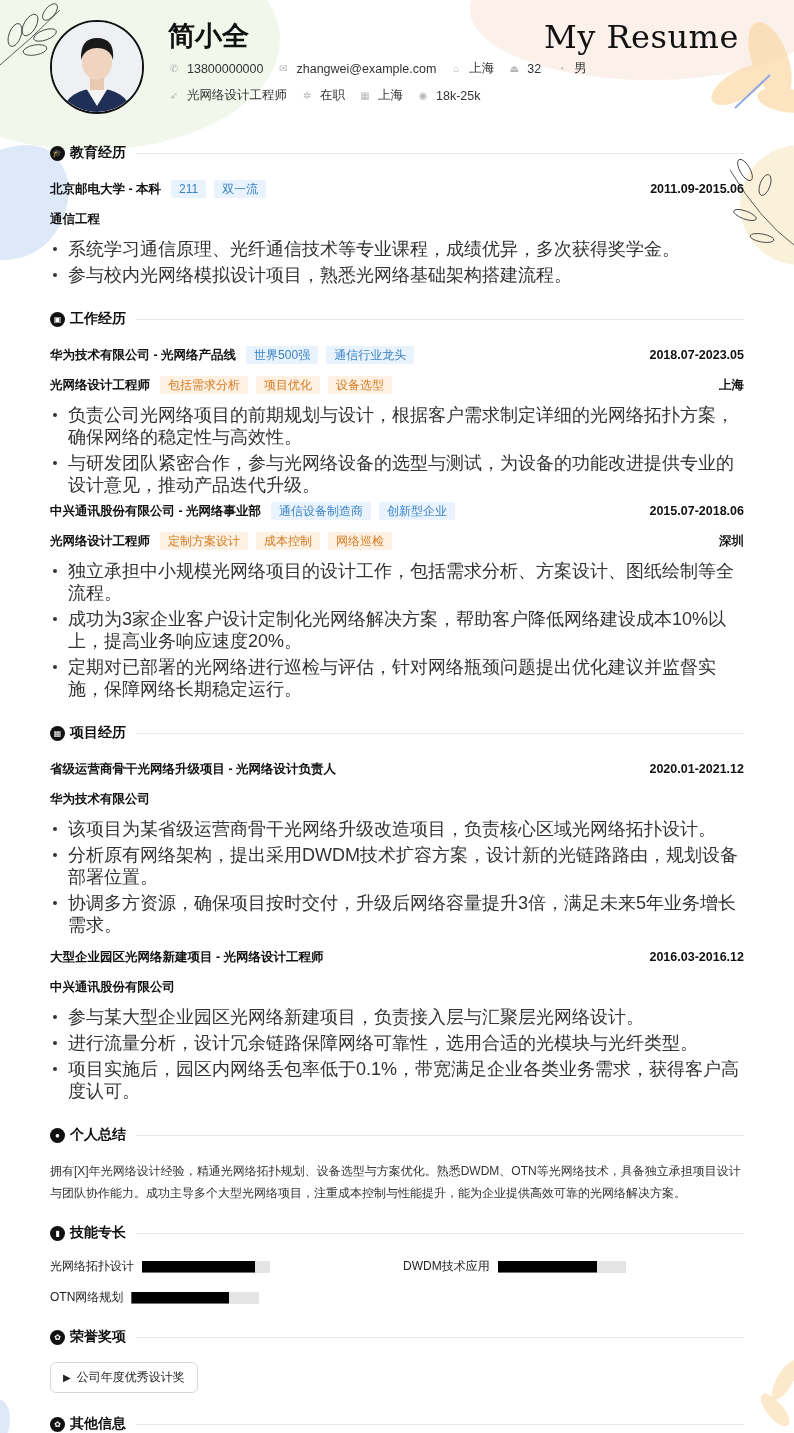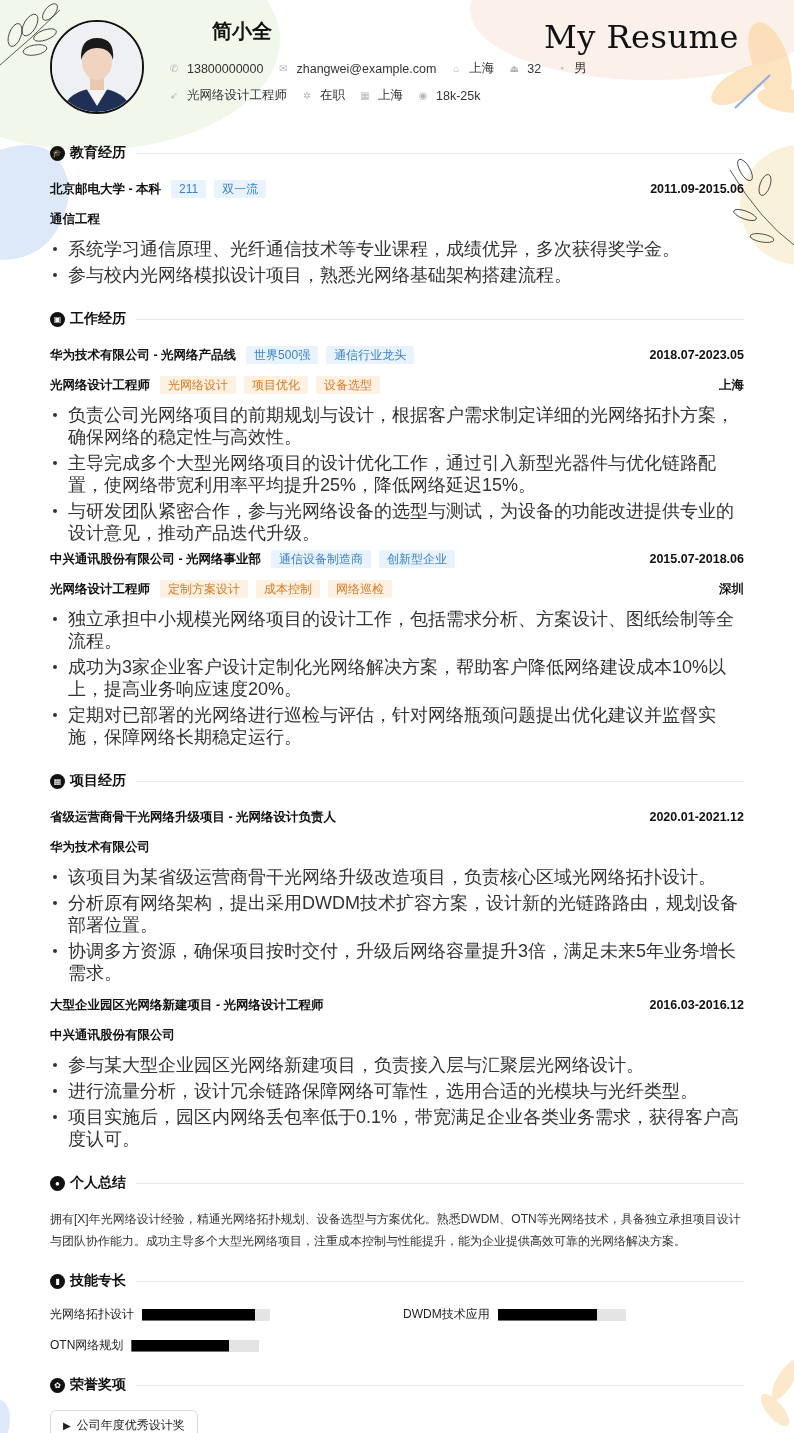--- a/index.html
+++ b/index.html
@@ -17,21 +17,21 @@
 
   
   .header { position: relative; height: 130px; }
   .avatar {
     position: absolute; left: 50px; top: 20px;
     width: 94px; height: 94px; border-radius: 50%;
     border: 2px solid #111; background: #eef0f4; overflow: hidden;
   }
   .name {
     position: absolute; left: 168px; top: 18px;
-    font-size: 20px; font-weight: bold; color: #111; margin-left: 44px;
+    font-size: 27px; font-weight: bold; color: #111;
   }
   .info-row {
     position: absolute; left: 168px; display: flex; align-items: center;
     font-size: 12.5px; color: #333;
   }
   .info-row.r1 { top: 60px; }
   .info-row.r2 { top: 87px; }
   .info-item { display: flex; align-items: center; margin-right: 14px; }
   .info-icon { width: 12px; height: 12px; margin-right: 7px; color: #b5b5b5; font-size: 10px; display: inline-flex; align-items: center; justify-content: center; }
   .my-resume {
@@ -220,29 +220,28 @@
       <div class="row-left">
         <span class="strong">华为技术有限公司 - 光网络产品线</span>
         <span class="tag blue tag-first">世界500强</span>
         <span class="tag blue">通信行业龙头</span>
       </div>
       <span class="date">2018.07-2023.05</span>
     </div>
     <div class="row" style="margin-top:8px;">
       <div class="row-left">
         <span class="strong">光网络设计工程师</span>
-        <span class="tag orange tag-first">光网络设计</span>
+        <span class="tag orange tag-first">包括需求分析</span>
         <span class="tag orange">项目优化</span>
         <span class="tag orange">设备选型</span>
       </div>
       <span class="date">上海</span>
     </div>
     <ul class="bullets">
       <li>负责公司光网络项目的前期规划与设计，根据客户需求制定详细的光网络拓扑方案，确保网络的稳定性与高效性。</li>
-      <li>主导完成多个大型光网络项目的设计优化工作，通过引入新型光器件与优化链路配置，使网络带宽利用率平均提升25%，降低网络延迟15%。</li>
       <li>与研发团队紧密合作，参与光网络设备的选型与测试，为设备的功能改进提供专业的设计意见，推动产品迭代升级。</li>
     </ul>
 
     <div class="row" style="margin-top:0;">
       <div class="row-left">
         <span class="strong">中兴通讯股份有限公司 - 光网络事业部</span>
         <span class="tag blue tag-first">通信设备制造商</span>
         <span class="tag blue">创新型企业</span>
       </div>
       <span class="date">2015.07-2018.06</span>

